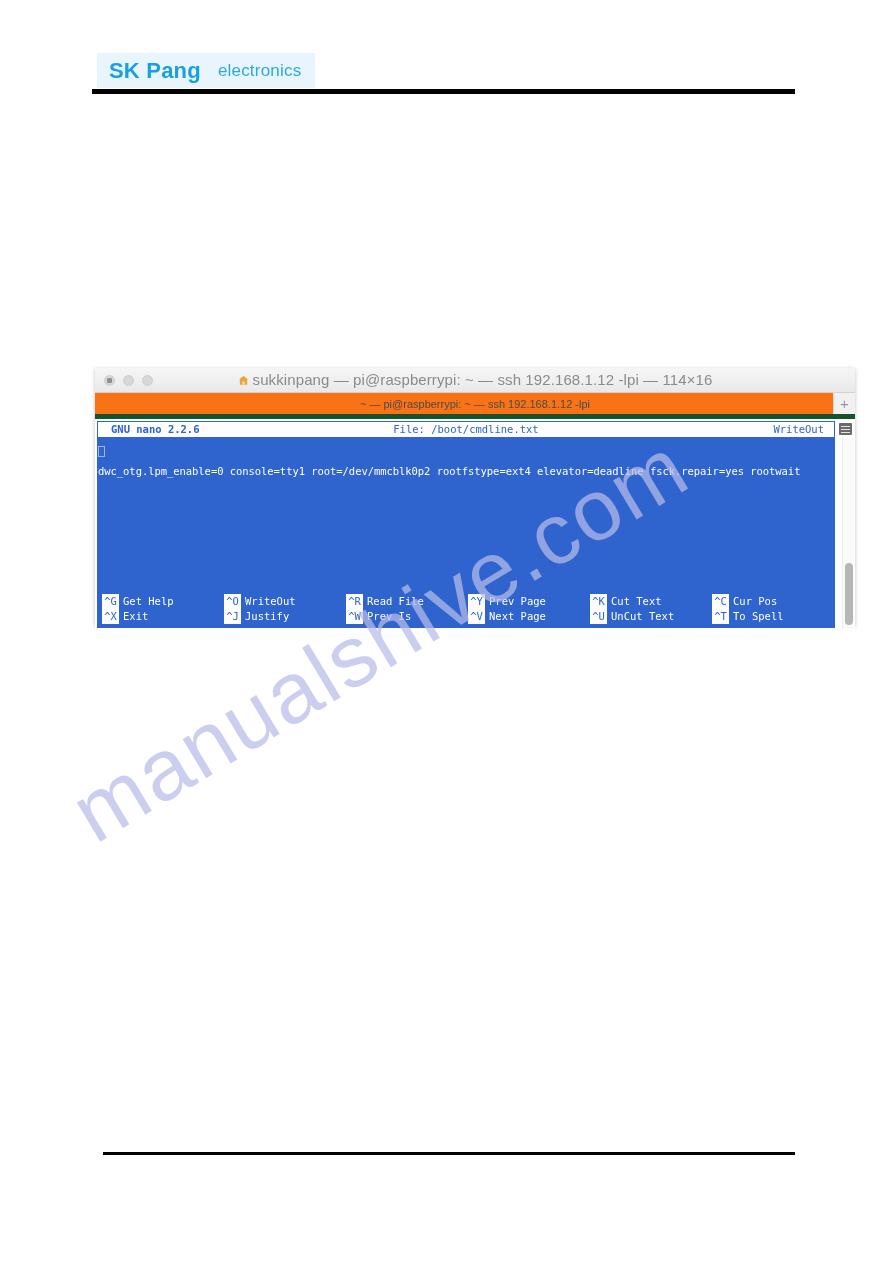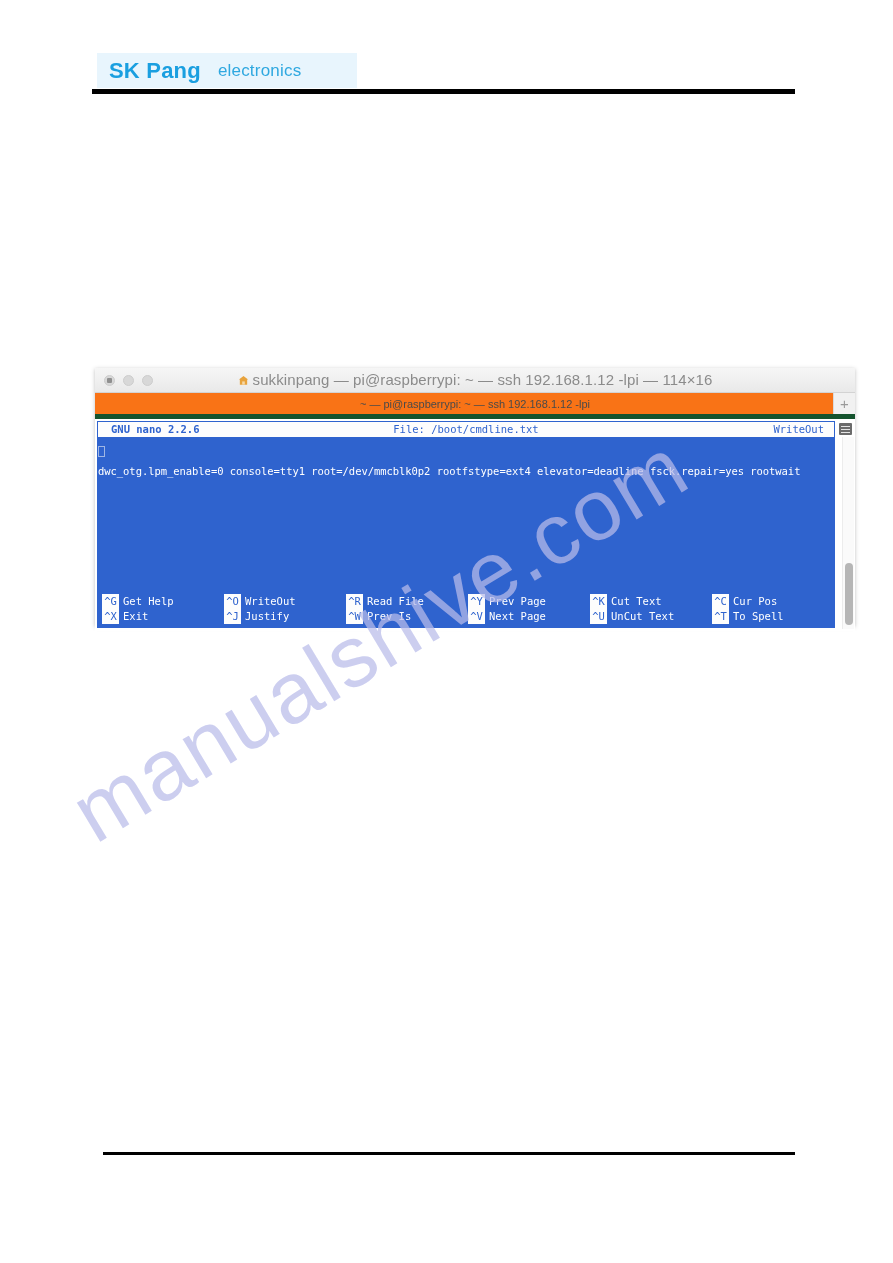--- a/index.html
+++ b/index.html
@@ -45,21 +45,21 @@
     transform: rotate(-31deg);
     transform-origin: 0 50%;
     white-space: nowrap;
   }
 
   
   .logo-box {
     position: absolute;
     left: 97px;
     top: 53px;
-    width: 260px;
+    width: 218px;
     height: 35px;
     background: #e8f5fd;
     display: flex;
     align-items: center;
     padding-left: 12px;
     box-sizing: border-box;
   }
   .logo-sk {
     font-family: "Liberation Sans", sans-serif;
     font-size: 22px;

